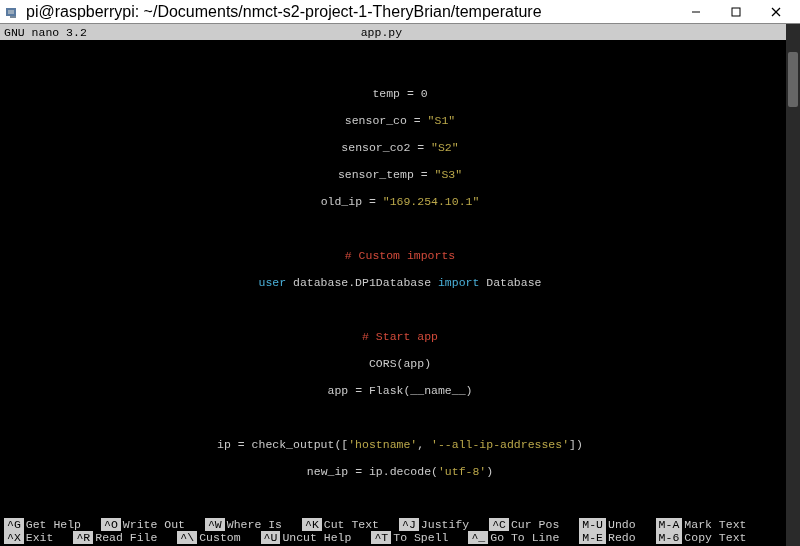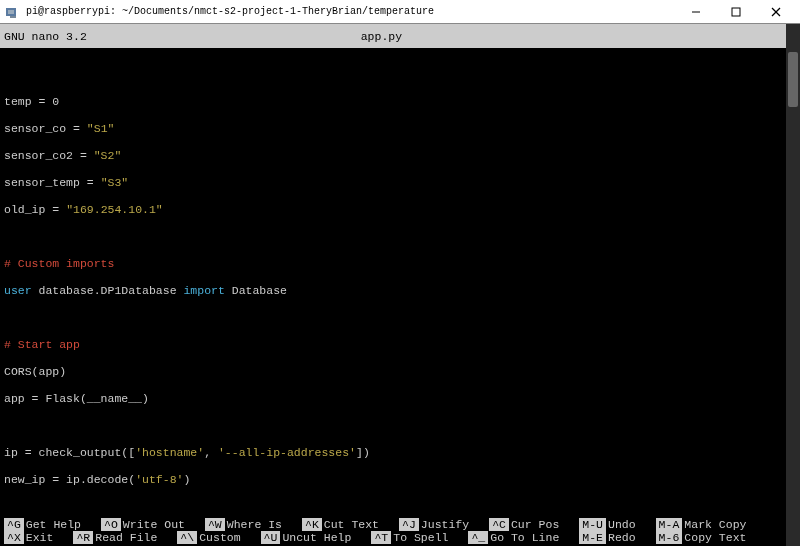--- a/index.html
+++ b/index.html
@@ -23,51 +23,51 @@
       border-bottom: 1px solid #888;
     }
     .titlebar-icon {
       width: 16px;
       height: 16px;
       margin-right: 6px;
       display: inline-block;
     }
     .titlebar-text {
       flex: 1;
-      font-size: 10px;
-      font-family: Liberation Mono, monospace;
+      font-size: 16px;
+      font-family: Liberation Sans, sans-serif;
     }
     .win-controls { display: flex; gap: 0; }
     .win-btn {
       width: 40px;
       height: 22px;
       display: flex;
       align-items: center;
       justify-content: center;
       font-family: "Segoe UI", sans-serif;
       cursor: pointer;
     }
     .nano-header {
       background: #ccc;
       color: #000;
-      height: 24px;
+      height: 16px;
       display: flex;
       align-items: center;
       padding: 0 4px;
       font-size: 11.5px;
     }
     .nano-header-left { flex: 0 0 auto; }
     .nano-header-center { flex: 1; text-align: center; margin-left: -120px; }
     .editor {
       padding: 6px 4px 0 4px;
       line-height: 13.5px;
       white-space: pre;
       font-size: 11.5px;
     }
-    .ln { white-space: pre; display: block; min-height: 13.5px; }
+    .ln { white-space: pre; display: block; min-height: 13.5px; text-align: center; }
     .str { color: #bba84a; }
     .cm { color: #d14a3a; }
     .kw { color: #4ab0d9; }
     .footer {
       position: absolute;
       bottom: 0;
       left: 0;
       right: 0;
       display: flex;
       flex-wrap: wrap;
@@ -207,21 +207,21 @@
     <span class="fitem">
         <span class="fkey">^C</span>
         <span class="flabel">Cur Pos</span>
       </span>
     <span class="fitem">
         <span class="fkey">M-U</span>
         <span class="flabel">Undo</span>
       </span>
     <span class="fitem">
         <span class="fkey">M-A</span>
-        <span class="flabel">Mark Copy</span>
+        <span class="flabel">Mark Text</span>
       </span>
   </div>
   <div class="footer-row">
     <span class="fitem">
         <span class="fkey">^X</span>
         <span class="flabel">Exit</span>
       </span>
     <span class="fitem">
         <span class="fkey">^R</span>
         <span class="flabel">Read File</span>

